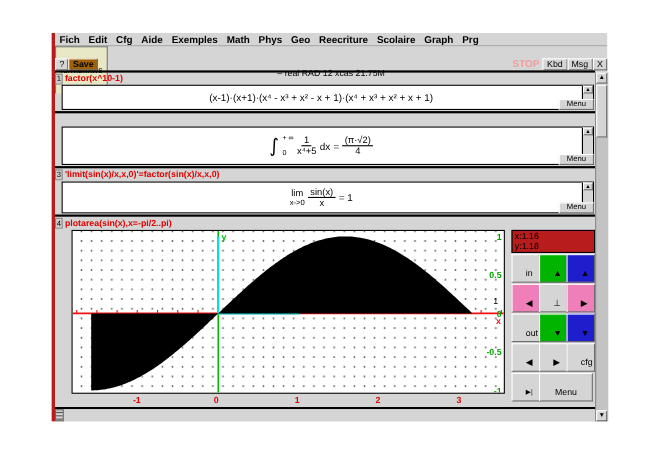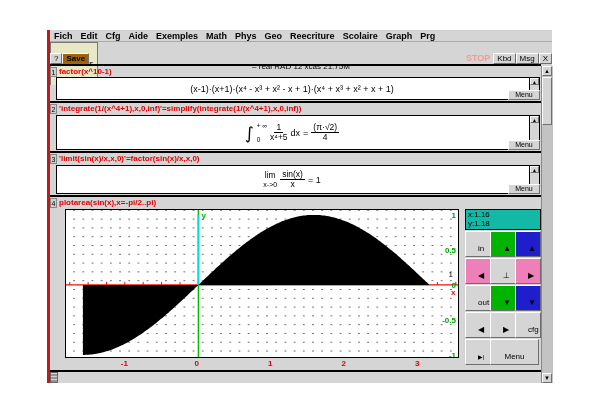--- a/index.html
+++ b/index.html
@@ -43,21 +43,21 @@
   
   #plot{position:absolute;left:15px;top:179px;width:392px;height:147px;background:#fff;
         border:1px solid #000;
         background-image:radial-gradient(#6a6a6a 0.7px, transparent 1.05px);
         background-size:9.2px 8.8px;background-position:3.5px 4.7px;}
   #plot svg{position:absolute;left:0;top:0;}
   #xlabels{position:absolute;left:0;top:329px;width:430px;height:10px;}
   #xlabels span{position:absolute;top:0;font-size:8px;font-weight:bold;color:#e00000;}
   
   #panel{position:absolute;left:415px;top:179px;width:76px;}
-  .coords{background:#14b8a6;border:1px solid #000;height:19px;font-size:8px;line-height:9px;
+  .coords{background:#b91c1c;border:1px solid #000;height:19px;font-size:8px;line-height:9px;
           padding-left:2px;color:#000;}
   .pgrid{display:grid;grid-template-columns:24px 24px 24px;gap:1px;margin-top:1px;}
   .pbtn{height:12px;font-size:8px;line-height:10px;text-align:center;padding:12px;}
   .pbtn.green{background:#00b400;}
   .pbtn.blue{background:#1e1ecc;}
   .pbtn.pink{background:#ee7fb8;}
   .pbtn.span2{grid-column:span 2;}
   
   #vscroll{position:absolute;left:491px;top:36px;width:11px;bottom:0;background:#c3c3c3;
            border-left:1px solid #888;}
@@ -115,24 +115,20 @@
       <span>(x-1)·(x+1)·(x⁴ - x³ + x² - x + 1)·(x⁴ + x³ + x² + x + 1)</span>
     </div>
     <div class="miniscroll">
       <div class="miniarrow">▲</div>
       <div class="miniarrow">▼</div>
     </div>
   </div>
   <button class="btn3d menubtn" style="top:60px">Menu</button>
   <div class="hsep" style="top:71px"></div>
 
-  <div class="row" style="top:73px">
-    <span class="badge">2</span>
-    <span class="cmd">'integrate(1/(x^4+1),x,0,inf)'=simplify(integrate(1/(x^4+1),x,0,inf))</span>
-  </div>
   <div class="ansbox" style="top:85px;height:35px">
     <div class="center-math">
       <span class="int-sign">∫</span>
       <span class="bounds">
         <span>+ ∞</span>
         <span>0</span>
       </span>
       <span class="frac">
         <span class="num">1</span>
         <span>x⁴+5</span>

